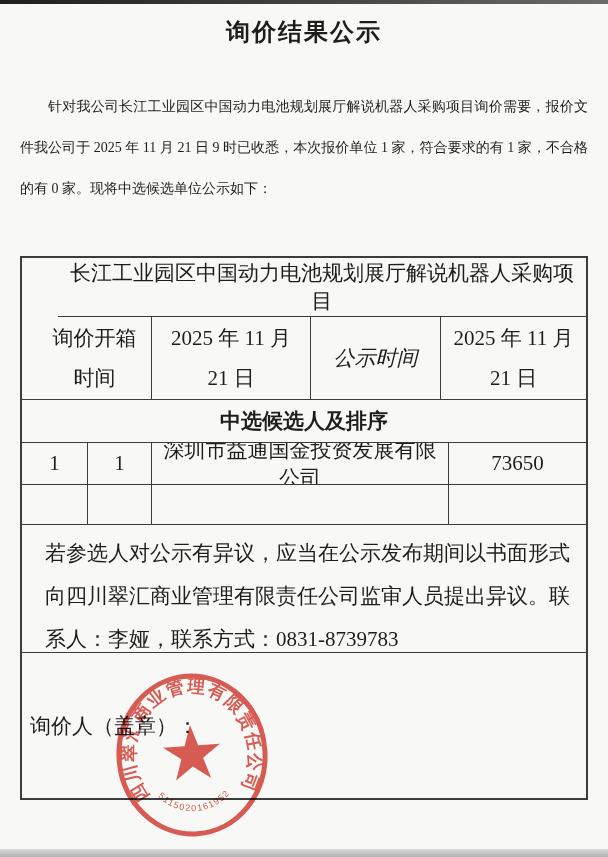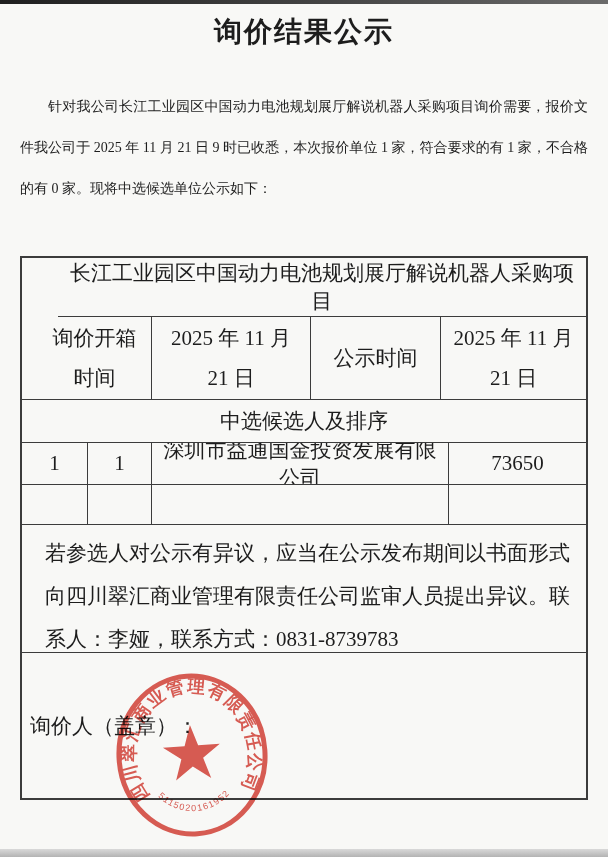--- a/index.html
+++ b/index.html
@@ -11,45 +11,45 @@
   .top-edge {
     position:absolute; top:0; left:0; right:0; height:4px;
     background:linear-gradient(to right,#1f1f1f,#454545 55%,#6b6b6b);
   }
   .bottom-edge {
     position:absolute; bottom:0; left:0; right:0; height:8px;
     background:linear-gradient(#d9d9d9,#b3b3b3);
   }
   .title {
     margin:0; padding-top:12px; text-align:center;
-    font-size:28px; line-height:40px; font-weight:bold; letter-spacing:2px;
+    font-size:24px; line-height:40px; font-weight:bold; letter-spacing:2px;
   }
   .intro {
     margin:34px 20px 6px; font-size:14px; line-height:41px;
     text-align:justify; text-indent:2em; height:164px; overflow:hidden;
   }
   .tbl { margin:0 20px; border:2px solid #3c3c3c; background:transparent; }
   .tr { display:flex; border-bottom:1.6px solid #3c3c3c; overflow:hidden; }
   .tr:last-child { border-bottom:none; }
   .td {
     box-sizing:border-box; border-right:1.6px solid #3c3c3c;
     display:flex; align-items:center; justify-content:center;
     text-align:center; font-size:21px; padding:2px 6px; overflow:hidden;
   }
   .td:last-child { border-right:none; }
   .full { flex:1; border-right:none; }
   .r1 { height:58px;margin-left:36px; }
   .r2 { height:82px; }  .r2 .td { line-height:40px; }
-  .r3 { height:42px; }
+  .r3 { height:42px;font-weight:bold; }
   .r4 { height:43px; }
   .r5 { height:41px; }
   .r6 { height:39px; }
   .r7 { height:127px; }
   .r8 { height:145px; }
-  .w1 { flex:0 0 130px;padding-left:22px; } .w2 { flex:0 0 159px; } .w3 { flex:0 0 130px; } .w4 { flex:1; }
+  .w1 { flex:0 0 130px;padding-left:22px; } .w2 { flex:0 0 159px; } .w3 { flex:0 0 130px;font-style:italic; } .w4 { flex:1; }
   .wa { flex:0 0 66px; }  .wb { flex:0 0 64px; }  .wc { flex:0 0 297px; } .wd { flex:1; }
   .note {
     justify-content:flex-start; align-items:flex-start; text-align:left;
     line-height:43px; padding:7px 9px 2px 23px; text-justify:inter-character;
   }
   .signer { justify-content:flex-start; text-align:left; padding-left:8px; }
   .stamp {
     position:absolute; left:112px; top:670px; width:160px; height:170px;
     mix-blend-mode:multiply; opacity:.88;
   }

